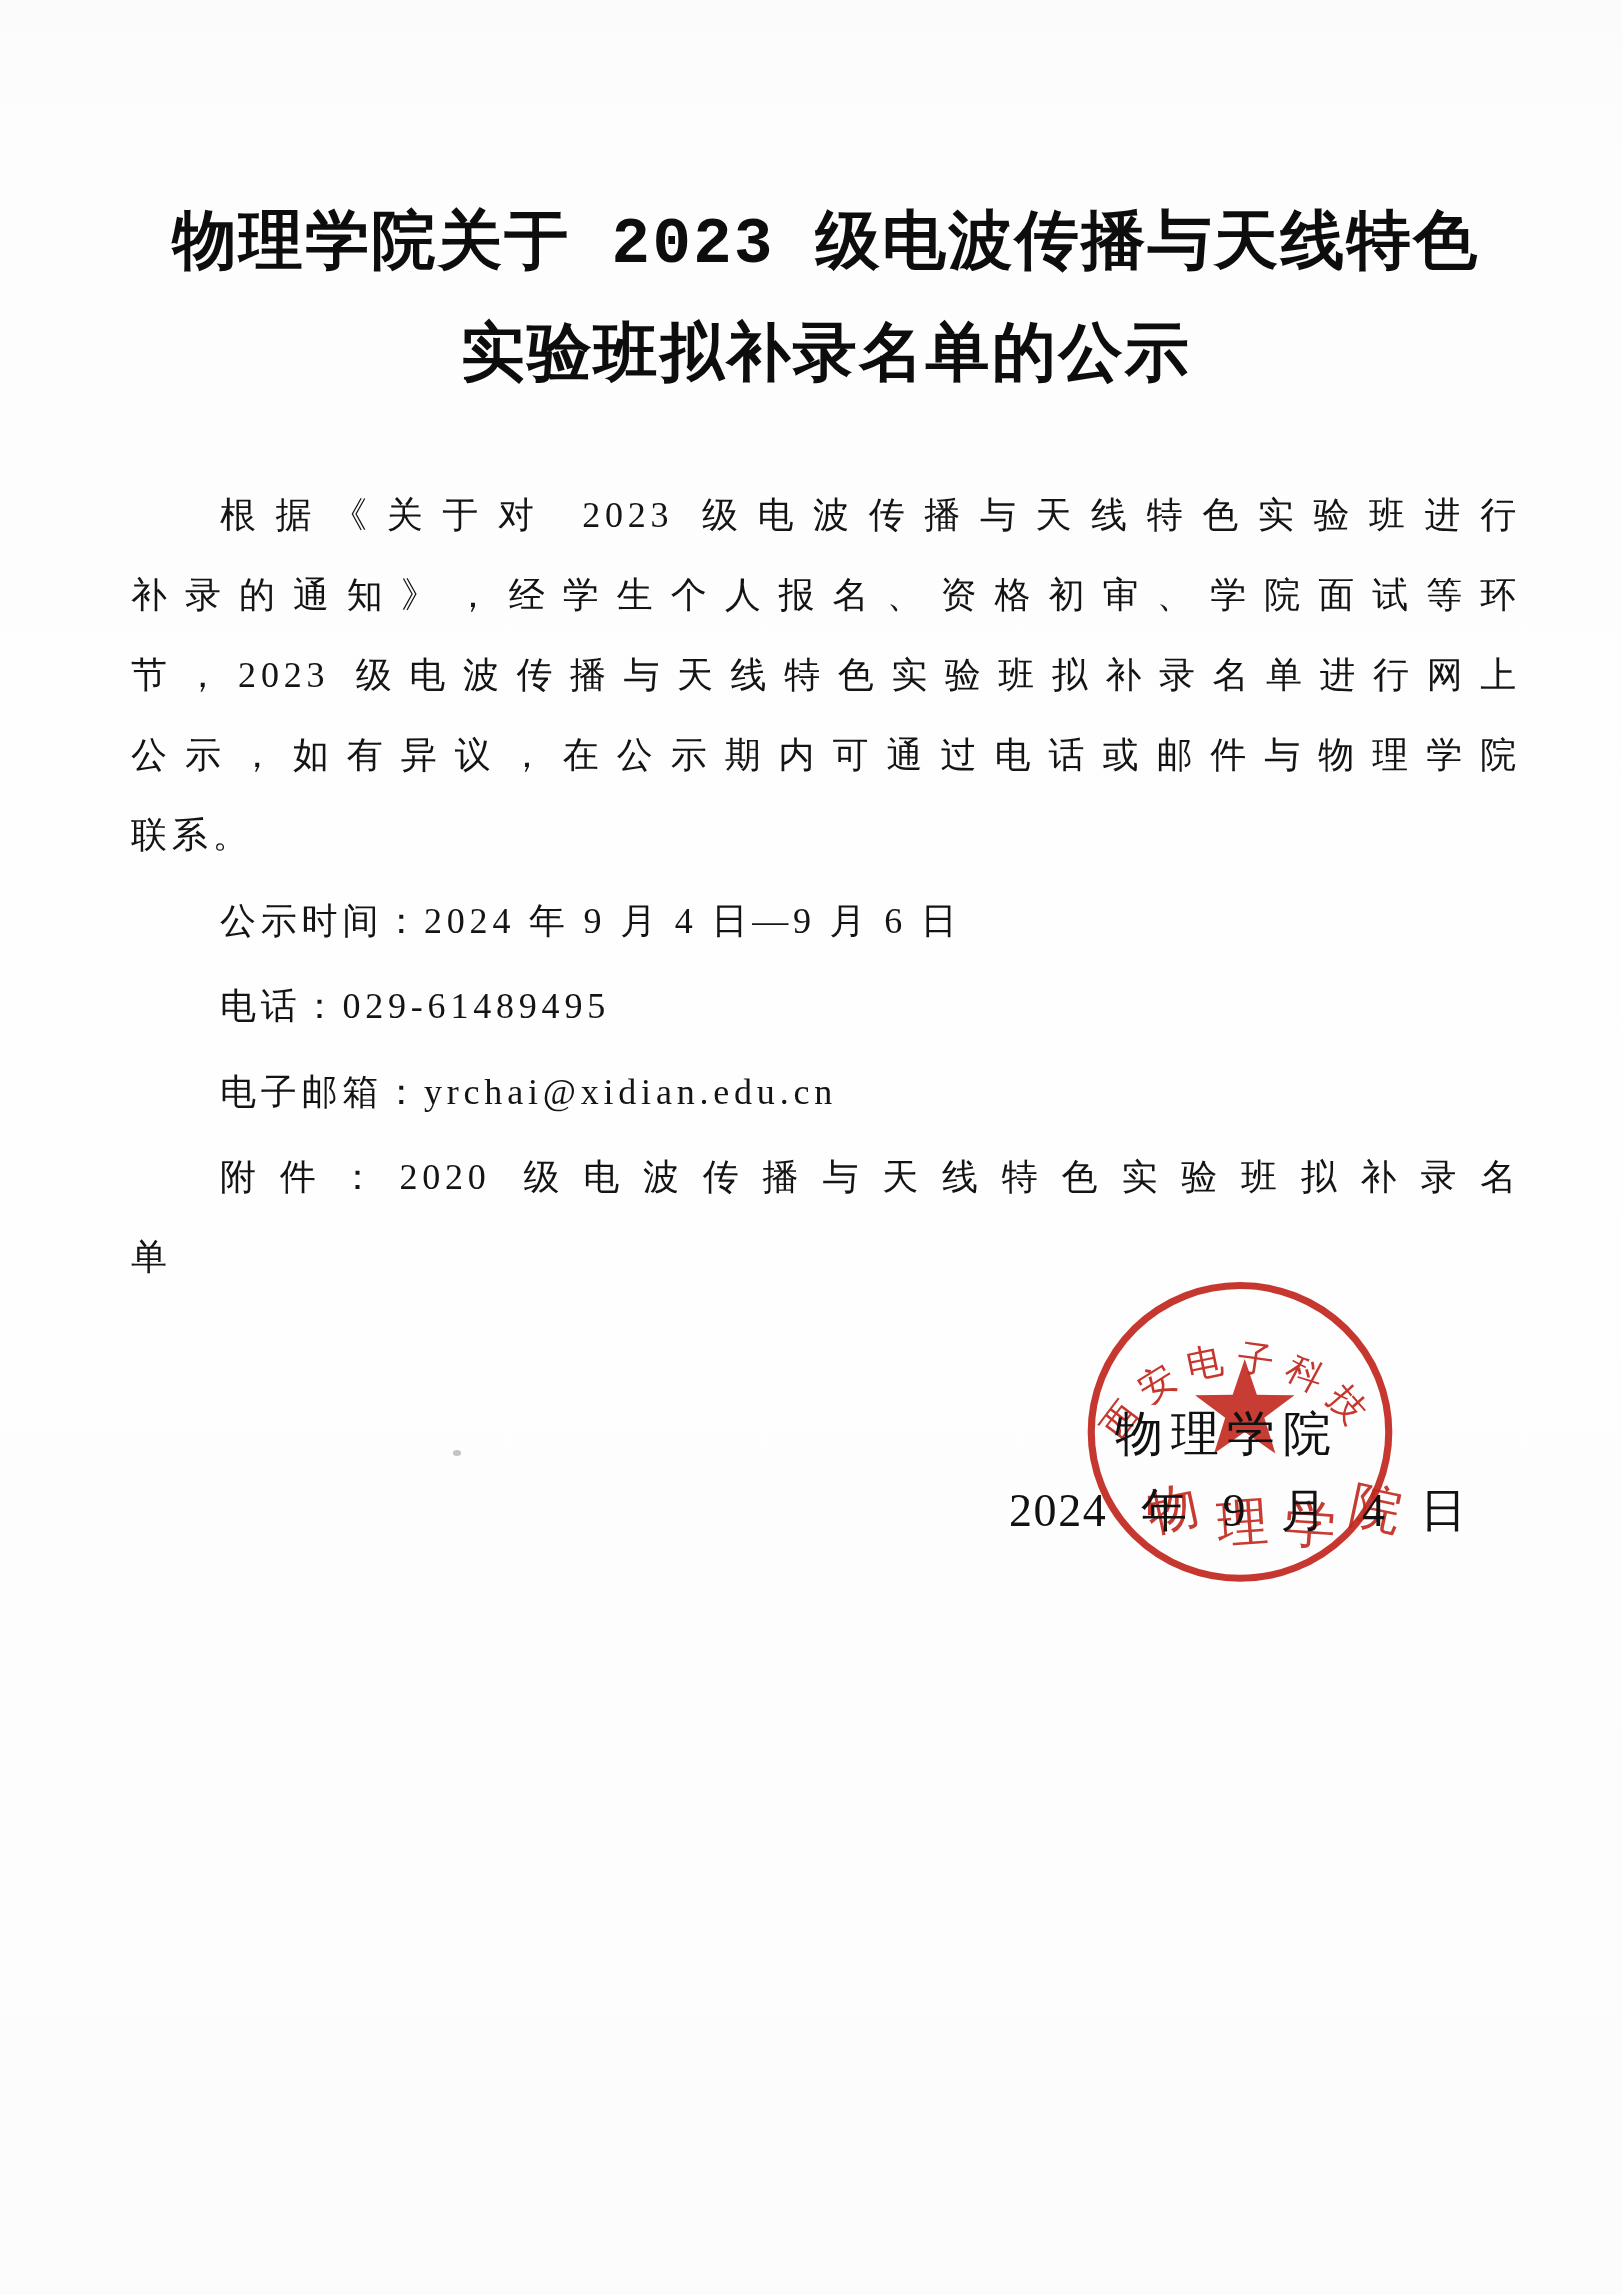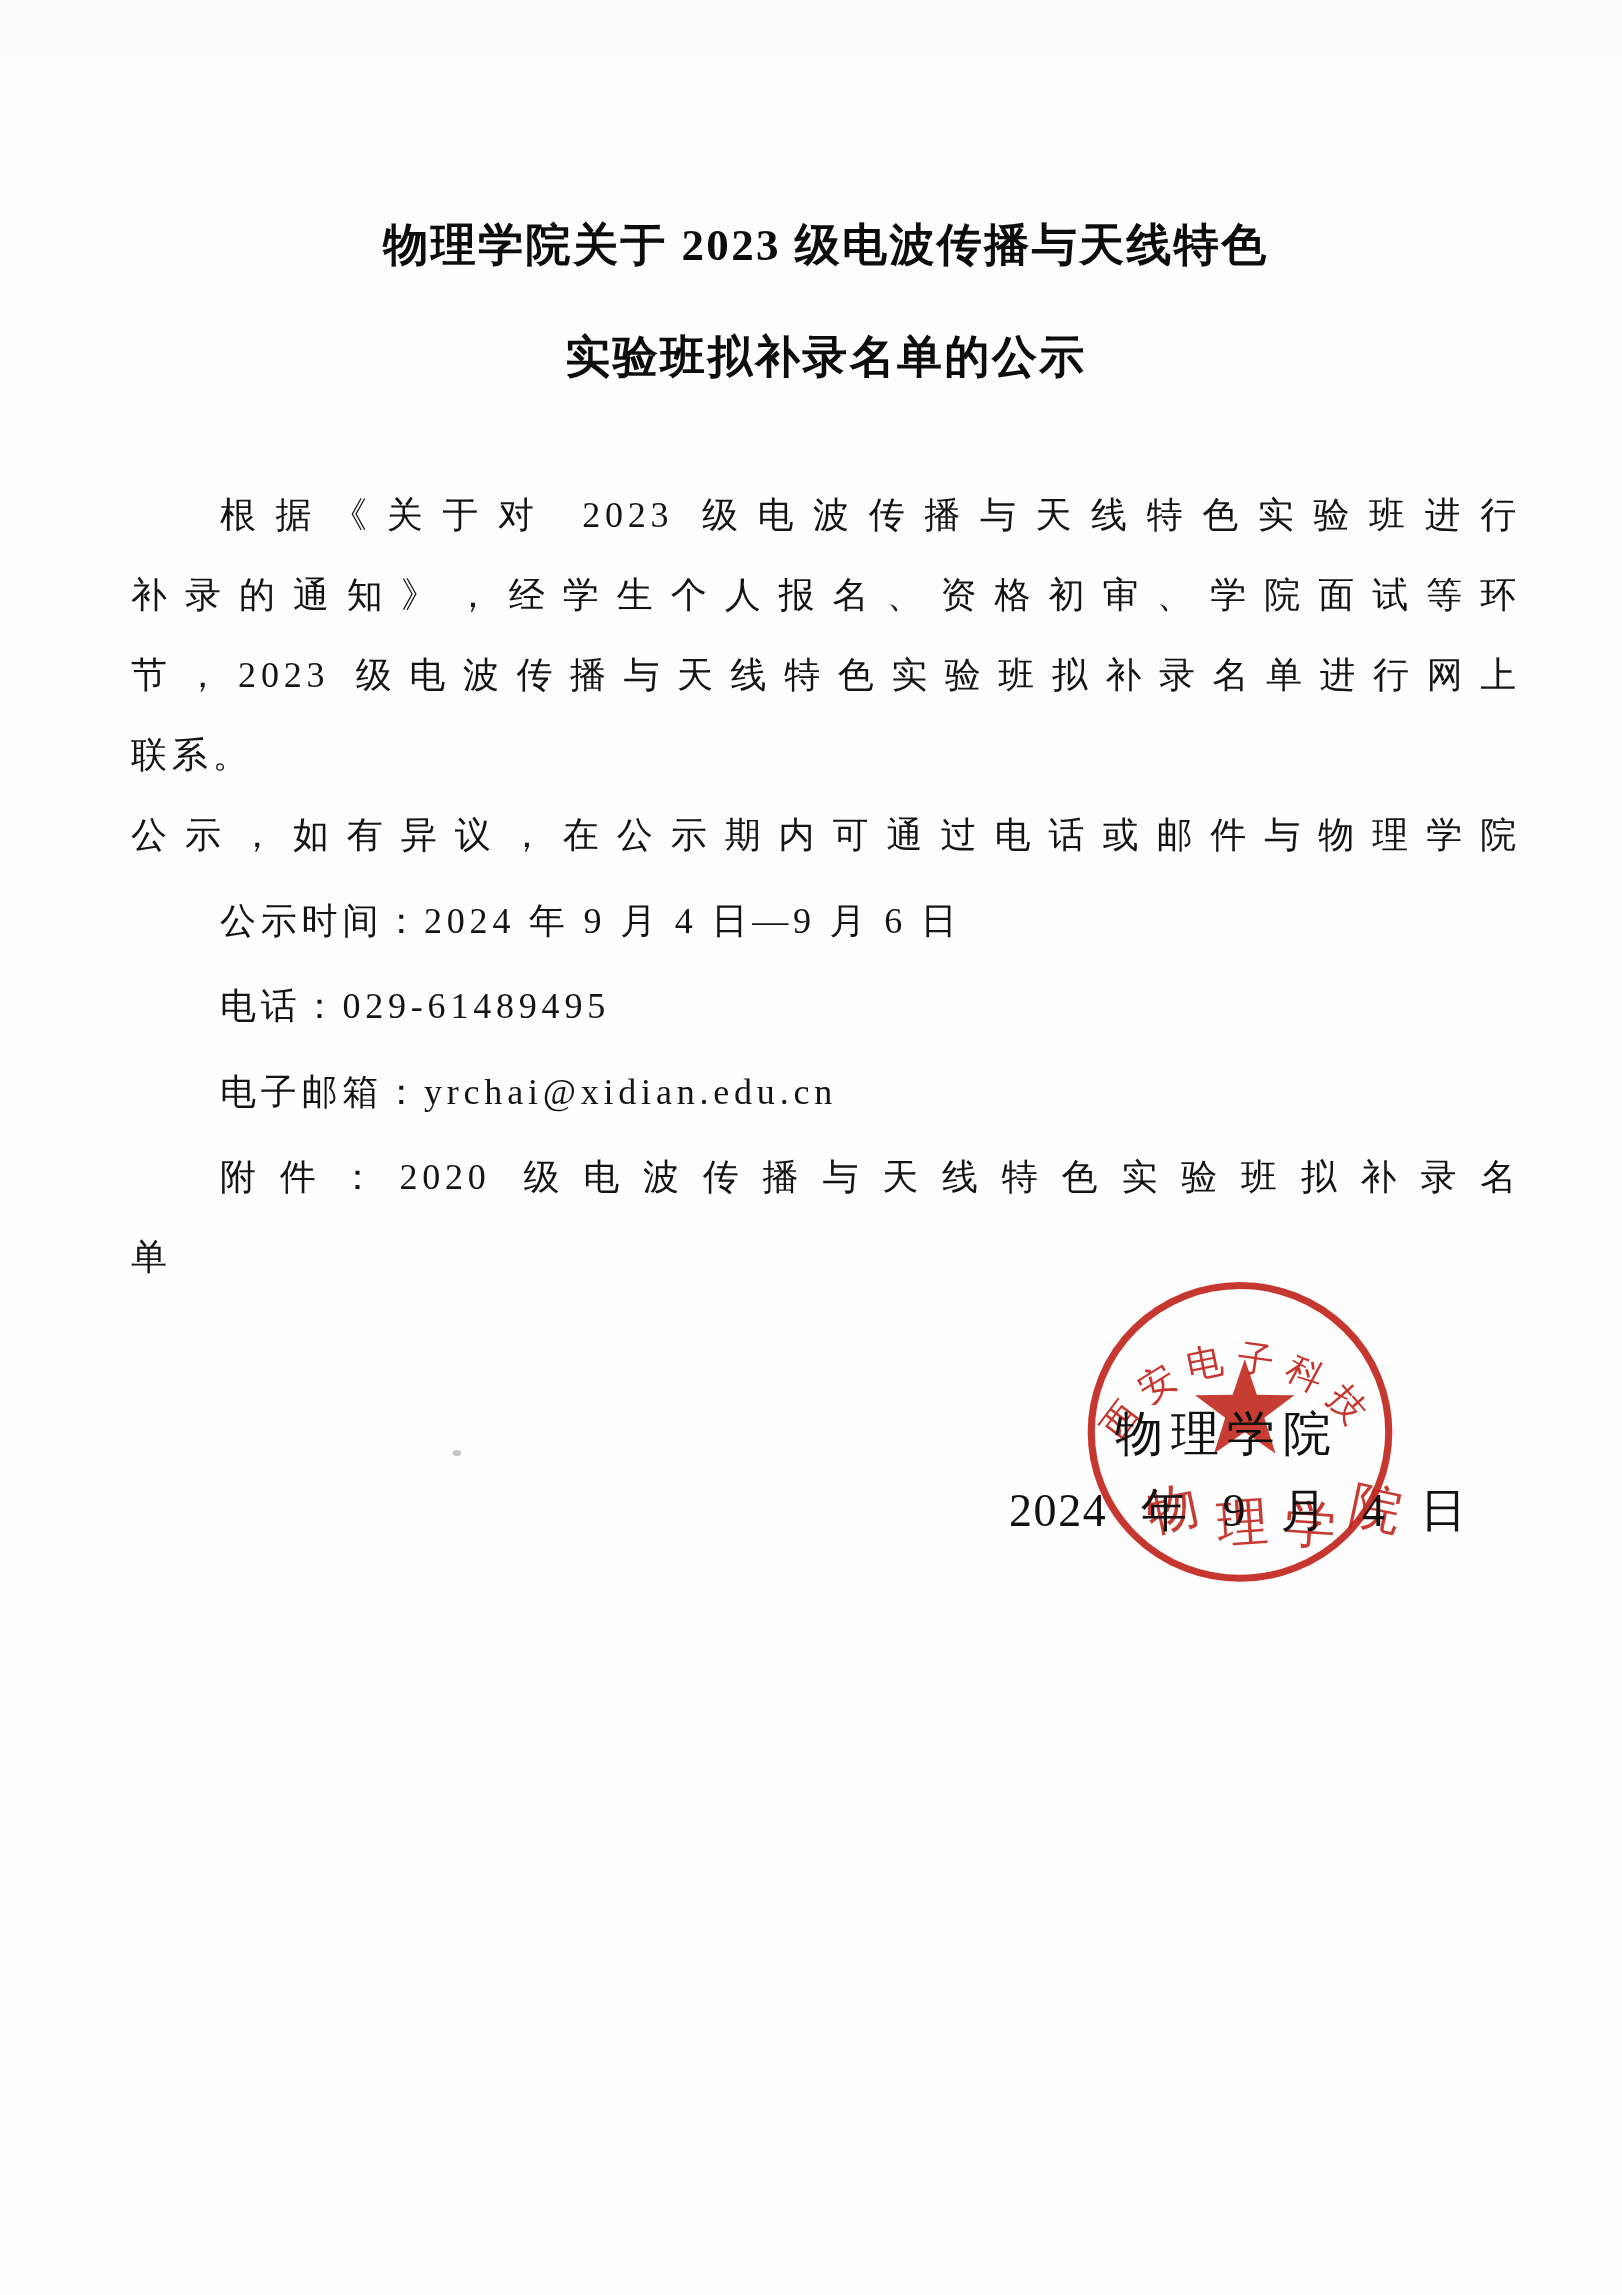--- a/index.html
+++ b/index.html
@@ -9,23 +9,23 @@
     font-family:"Liberation Serif","DejaVu Serif",serif;
     color:#141414;
     position:relative;
     overflow:hidden;
   }
   .page{position:absolute;inset:0;background:linear-gradient(180deg,#fbfbfb 0%,#fdfdfd 6%,#fefefe 50%,#fcfcfc 100%);}
   .content{position:absolute;left:131px;top:0;width:1390px;}
   .title{
     margin-top:189px;
     text-align:center;
-    font-family:Liberation Serif, serif;
+    font-family:Liberation Mono, monospace;
     font-weight:900;
-    font-size:45px;
+    font-size:64px;
     line-height:112px;
     letter-spacing:2.4px;
     color:#0d0d0d;
   }
   .body-block{margin-top:62px;}
   .bl{
     font-size:36px;
     line-height:80px;
     letter-spacing:4.8px;
     white-space:nowrap;
@@ -77,22 +77,22 @@
 
     <div class="title">
       <div>物理学院关于 2023 级电波传播与天线特色</div>
       <div>实验班拟补录名单的公示</div>
     </div>
 
     <div class="body-block">
       <div class="bl indent just">根据《关于对 2023 级电波传播与天线特色实验班进行</div>
       <div class="bl just">补录的通知》，经学生个人报名、资格初审、学院面试等环</div>
       <div class="bl just">节，2023 级电波传播与天线特色实验班拟补录名单进行网上</div>
+      <div class="bl just">公示，如有异议，在公示期内可通过电话或邮件与物理学院</div>
       <div class="bl">联系。</div>
-      <div class="bl just">公示，如有异议，在公示期内可通过电话或邮件与物理学院</div>
       <div class="bl indent gap">公示时间：2024 年 9 月 4 日—9 月 6 日</div>
       <div class="bl indent gap">电话：029-61489495</div>
       <div class="bl indent gap">电子邮箱：yrchai@xidian.edu.cn</div>
       <div class="bl indent just gap">附件：2020 级电波传播与天线特色实验班拟补录名</div>
       <div class="bl">单</div>
     </div>
 
   </div>
 
   <div class="stamp">

